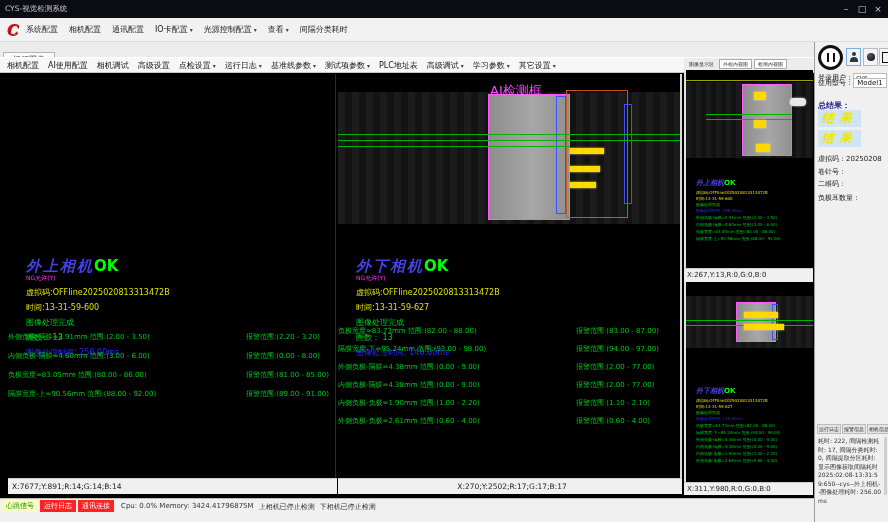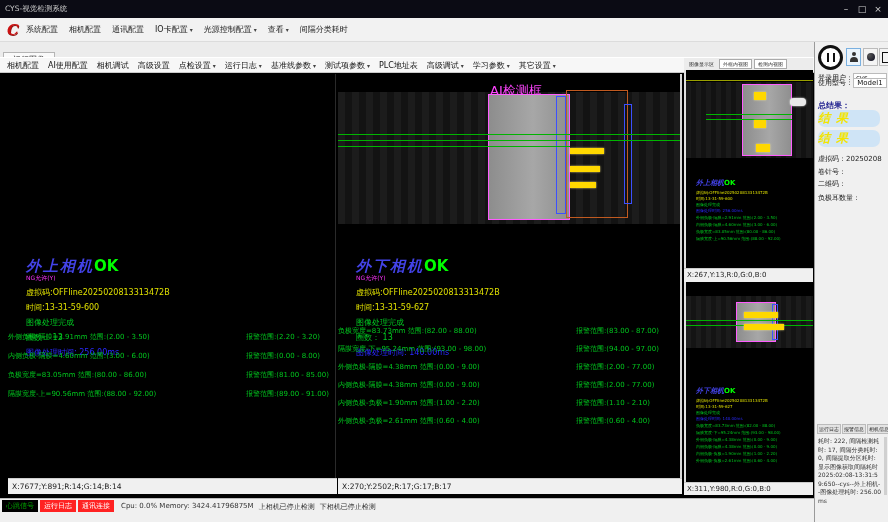--- a/index.html
+++ b/index.html
@@ -66,21 +66,21 @@
   #view-left  .meas { top:258px; }
   #view-right .meas { top:252px; }
   .mrow { position:relative; height:19px; }
   #view-right .mrow { height:18px; }
   .mtext  { position:absolute; left:0;  font-size:7px; color:#00c81e; white-space:nowrap; }
   .malarm { position:absolute; left:238px; font-size:7px; color:#00c81e; white-space:nowrap; }
 
   .xybar { background:#f0f0f0; border-top:1px solid #cfcfcf; font-size:7.5px; color:#222;
            line-height:15px; padding-left:4px; white-space:nowrap; overflow:hidden; }
   #xybar-left  { left:8px;   top:478px; width:329px; height:16px; }
-  #xybar-right { left:338px; top:478px; width:344px; height:16px; }
+  #xybar-right { left:338px; top:478px; width:344px; height:16px;text-align:center; }
 
   
   #mini-tabs { left:684px; top:58px; width:129px; height:12px; background:#ececec;
                display:flex; align-items:center; }
   .mini-tab { font-size:5px; color:#333; padding:1px 3px; margin-left:2px; white-space:nowrap; }
   .mini-tab.boxed { background:#fff; border:1px solid #aaa; }
 
   .mini-view { background:#000; border-left:2px solid #e0e0e0; overflow:hidden; }
   #mini-top    { left:684px; top:70px;  width:129px; height:198px; }
   #mini-bottom { left:684px; top:282px; width:129px; height:200px; }
@@ -111,35 +111,35 @@
   #btn-user { left:48px; }
   .orb { position:absolute; left:3px; top:4px; width:8px; height:8px; border-radius:50%;
          background:radial-gradient(circle at 30% 30%, #555, #0a0a1e); }
   #btn-exit { left:64px; width:16px; }
   .door { position:absolute; left:2px; top:3px; width:7px; height:11px; border:1.5px solid #111; }
 
   .srow { position:absolute; left:3px; font-size:7px; color:#222; white-space:nowrap; }
   .srow .val-box { display:inline-block; background:#fff; border:1px solid #bbb;
                    min-width:34px; padding:0 2px; font-size:7px; color:#111; }
   #total-label { color:#1a1a8c; font-weight:bold; }
-  .result-box { position:absolute; left:3px; width:62px; height:17px; background:#cfe4f6;
-                color:#f2e400; font:italic bold 12px "DejaVu Serif", serif; 
-                line-height:17px; letter-spacing:6px;border-radius:7px; }
+  .result-box { position:absolute; left:3px; width:43px; height:17px; background:#cfe4f6;
+                color:#f2e400; font:italic bold 12px "DejaVu Serif", serif; text-align:center;
+                line-height:17px; letter-spacing:6px; }
   #log-tabs { position:absolute; left:2px; top:382px; display:flex; }
   .log-tab { font-size:5px; color:#222; background:#e4e4e4; border:1px solid #bbb;
              padding:1px 1px; margin-right:1px; white-space:nowrap; }
   #log-text { position:absolute; left:3px; top:395px; width:64px; font-size:6px; line-height:8.5px;
               color:#333; word-break:break-all; }
   #log-scroll { position:absolute; right:1px; top:395px; width:3px; height:58px; background:#d0d0d0; }
 
   
   #statusbar { left:0; top:498px; width:814px; height:24px; background:#f0f0f0;
                border-top:1px solid #bbb; display:flex; align-items:flex-start; padding:1px 0 0 2px; }
   .badge { font-size:7px; padding:1px 4px; margin-right:2px; white-space:nowrap; }
-  #badge-heart { background:#000000; color:#00a000; }
+  #badge-heart { background:#fef9c3; color:#00a000; }
   .badge-red { background:#ff2222; color:#fff; }
   .sb-text { font-size:7px; color:#333; margin-left:5px; margin-top:2px; white-space:nowrap; }
 </style>
 </head>
 <body>
 
 <div id="titlebar" class="abs">
   <span class="ttl">CYS-视觉检测系统</span>
   <div id="winctl">
     <span>–</span>

